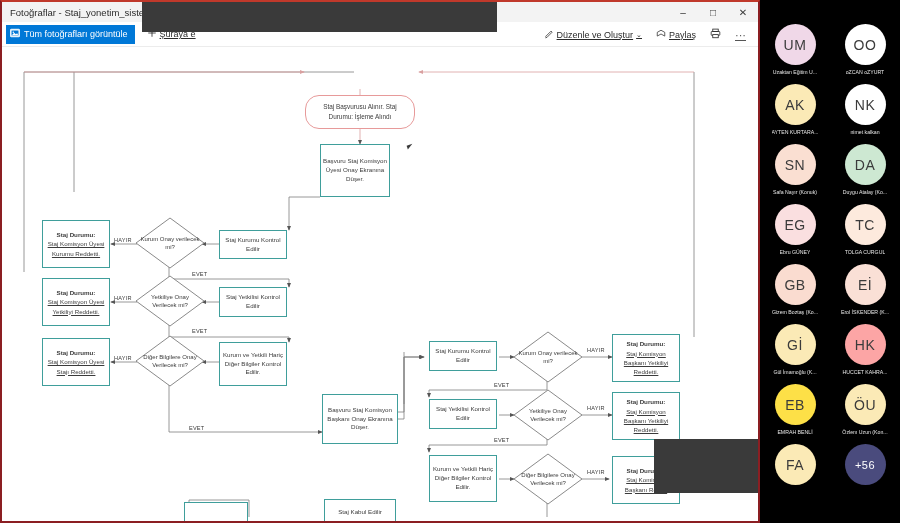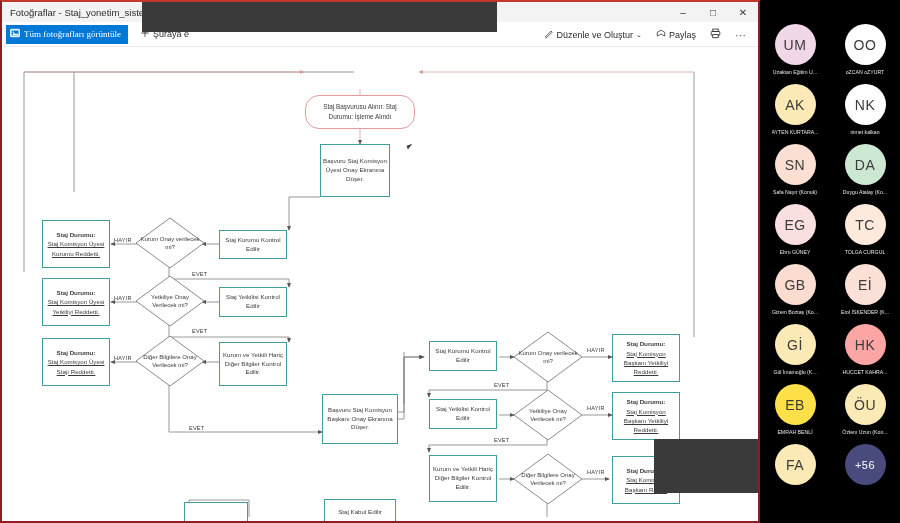--- a/index.html
+++ b/index.html
@@ -79,27 +79,27 @@
   #btn-all-photos {
     margin-left: 4px;
     height: 19px;
     background: #0078d7;
     color: #fff;
     font-size: 9px;
     display: flex; align-items: center;
     padding: 0 7px 0 4px;
     gap: 4px;
     white-space: nowrap;
-    font-family: Liberation Serif, serif;
   }
   .tb-item {
     display: flex; align-items: center; gap: 3px;
     font-size: 9px; color: #2b2b2b;
     height: 19px; padding: 0 6px;
     white-space: nowrap;
+    text-decoration: underline;
   }
   #tb-left-group { display: flex; align-items: center; margin-left: 6px; }
   #tb-right-group {
     position: absolute; right: 6px; top: 0;
     height: 25px; display: flex; align-items: center; gap: 2px;
   }
   .tb-ico { display: inline-block; line-height: 1; }
 
   
   #canvas {

